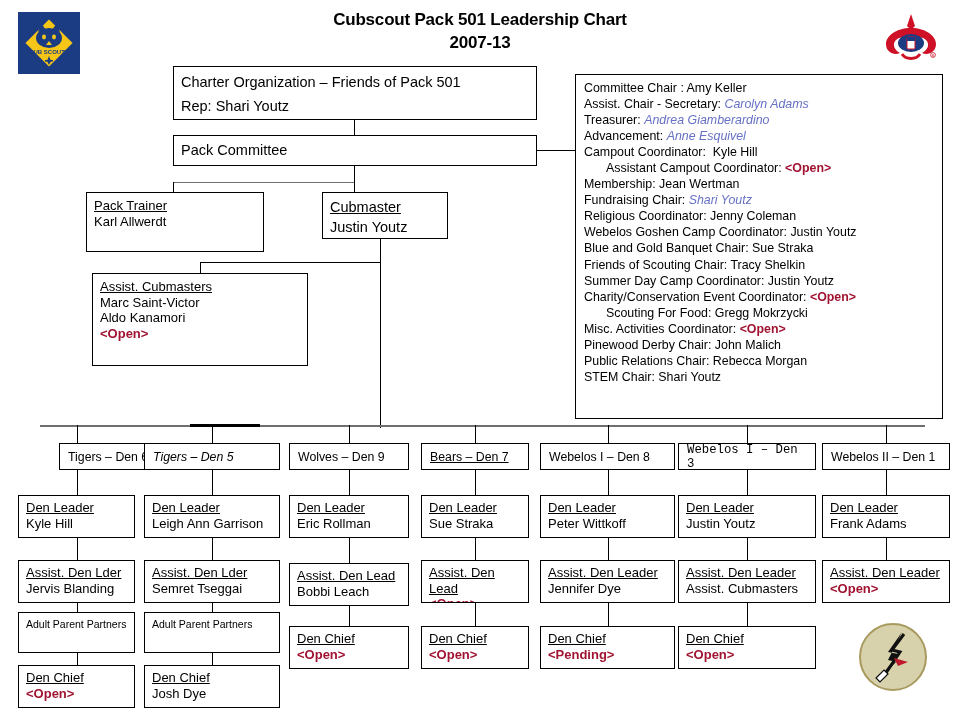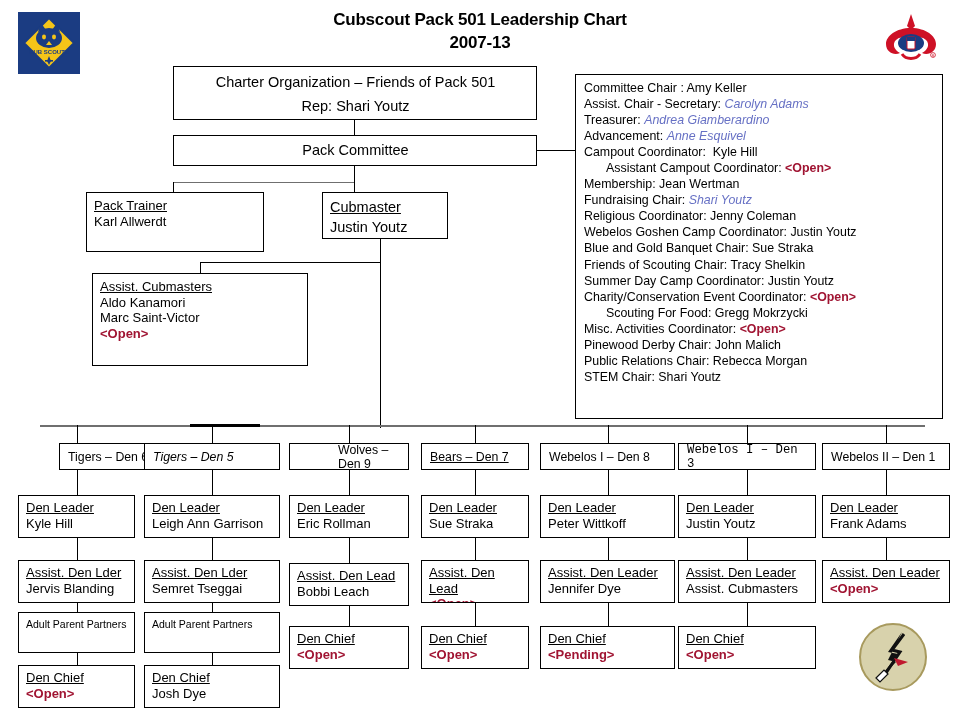--- a/index.html
+++ b/index.html
@@ -37,21 +37,21 @@
   }
   .line {
     position: absolute;
     background: #000;
   }
   .line.h { height: 1.4px; }
   .line.v { width: 1.4px; }
   .line.gray { background: #6f6f6f; }
 
   .ctr {
-    text-align: center;
+    text-align: left;
   }
   .hdr-u {
     text-decoration: underline;
   }
   .italic { font-style: italic; }
   .blue-name {
     color: #6670c4;
     font-style: italic;
   }
   .open {
@@ -189,22 +189,22 @@
   </div>
 
   <div class="line v" style="left:380px; top:239px; height:189px;"></div>
   <div class="line h" style="left:200px; top:262px; width:181px;"></div>
   <div class="line v" style="left:200px; top:262px; height:11px;"></div>
 
   <div class="box" style="left:92px; top:273px; width:216px; height:93px;">
     <div class="cell-pad" style="padding-top:5px;">
       <div class="hdr-u" style="display:inline-block;">Assist. Cubmasters</div>
       <div>
+          <div class="">Marc Saint-Victor</div>
           <div class="">Aldo Kanamori</div>
-          <div class="">Marc Saint-Victor</div>
           <div class="open">&lt;Open&gt;</div>
         </div>
     </div>
   </div>
 
   <div class="box" style="left:575px; top:74px; width:368px; height:345px;">
     <div class="committee"><div><span>Committee Chair : </span><span class="">Amy Keller</span></div><div><span>Assist. Chair - Secretary: </span><span class="blue-name">Carolyn Adams</span></div><div><span>Treasurer: </span><span class="blue-name">Andrea Giamberardino</span></div><div><span>Advancement: </span><span class="blue-name">Anne Esquivel</span></div><div><span>Campout Coordinator:  </span><span class="">Kyle Hill</span></div><div style="padding-left: 22px;"><span>Assistant Campout Coordinator: </span><span class="open">&lt;Open&gt;</span></div><div><span>Membership: </span><span class="">Jean Wertman</span></div><div><span>Fundraising Chair: </span><span class="blue-name">Shari Youtz</span></div><div><span>Religious Coordinator: </span><span class="">Jenny Coleman</span></div><div><span>Webelos Goshen Camp Coordinator: </span><span class="">Justin Youtz</span></div><div><span>Blue and Gold Banquet Chair: </span><span class="">Sue Straka</span></div><div><span>Friends of Scouting Chair: </span><span class="">Tracy Shelkin</span></div><div><span>Summer Day Camp Coordinator: </span><span class="">Justin Youtz</span></div><div><span>Charity/Conservation Event Coordinator: </span><span class="open">&lt;Open&gt;</span></div><div style="padding-left: 22px;"><span>Scouting For Food: </span><span class="">Gregg Mokrzycki</span></div><div><span>Misc. Activities Coordinator: </span><span class="open">&lt;Open&gt;</span></div><div><span>Pinewood Derby Chair: </span><span class="">John Malich</span></div><div><span>Public Relations Chair: </span><span class="">Rebecca Morgan</span></div><div><span>STEM Chair: </span><span class="">Shari Youtz</span></div></div>
   </div>
 
   <div class="line gray" style="left:40px; top:425px; width:885px; height:1.6px;"></div>
@@ -245,21 +245,21 @@
       </div>
       <div class="line" style="left: 212px; top: 603px; width: 1.4px; height: 9px;"></div>
       <div class="box" style="left: 144px; top: 612px; width: 136px; height: 41px;">
         <div class="cell-pad small" style="padding-top: 5px;">Adult Parent Partners</div>
       </div>
       <div class="line" style="left: 212px; top: 653px; width: 1.4px; height: 12px;"></div>
       <div class="box" style="left: 144px; top: 665px; width: 136px; height: 43px;">
         <div class="cell-pad"><div class="hdr-u" style="display: inline-block;">Den Chief</div><div class="">Josh Dye</div></div>
       </div>
       <div class="line" style="left: 349px; top: 425px; width: 1.4px; height: 18px;"></div>
-      <div class="box" style="left: 289px; top: 443px; width: 120px; height: 27px; padding-left: 40px;">
+      <div class="box" style="left: 289px; top: 443px; width: 120px; height: 27px;">
         <div class="dencap">Wolves – Den 9</div>
       </div>
       <div class="line" style="left: 349px; top: 470px; width: 1.4px; height: 25px;"></div>
       <div class="box" style="left: 289px; top: 495px; width: 120px; height: 43px;">
         <div class="cell-pad"><div class="hdr-u" style="display: inline-block;">Den Leader</div><div class="">Eric  Rollman</div></div>
       </div>
       <div class="line" style="left: 349px; top: 538px; width: 1.4px; height: 25px;"></div>
       <div class="box" style="left: 289px; top: 563px; width: 120px; height: 43px;">
         <div class="cell-pad"><div class="hdr-u" style="display: inline-block;">Assist. Den Lead</div><div class="">Bobbi Leach</div></div>
       </div>

